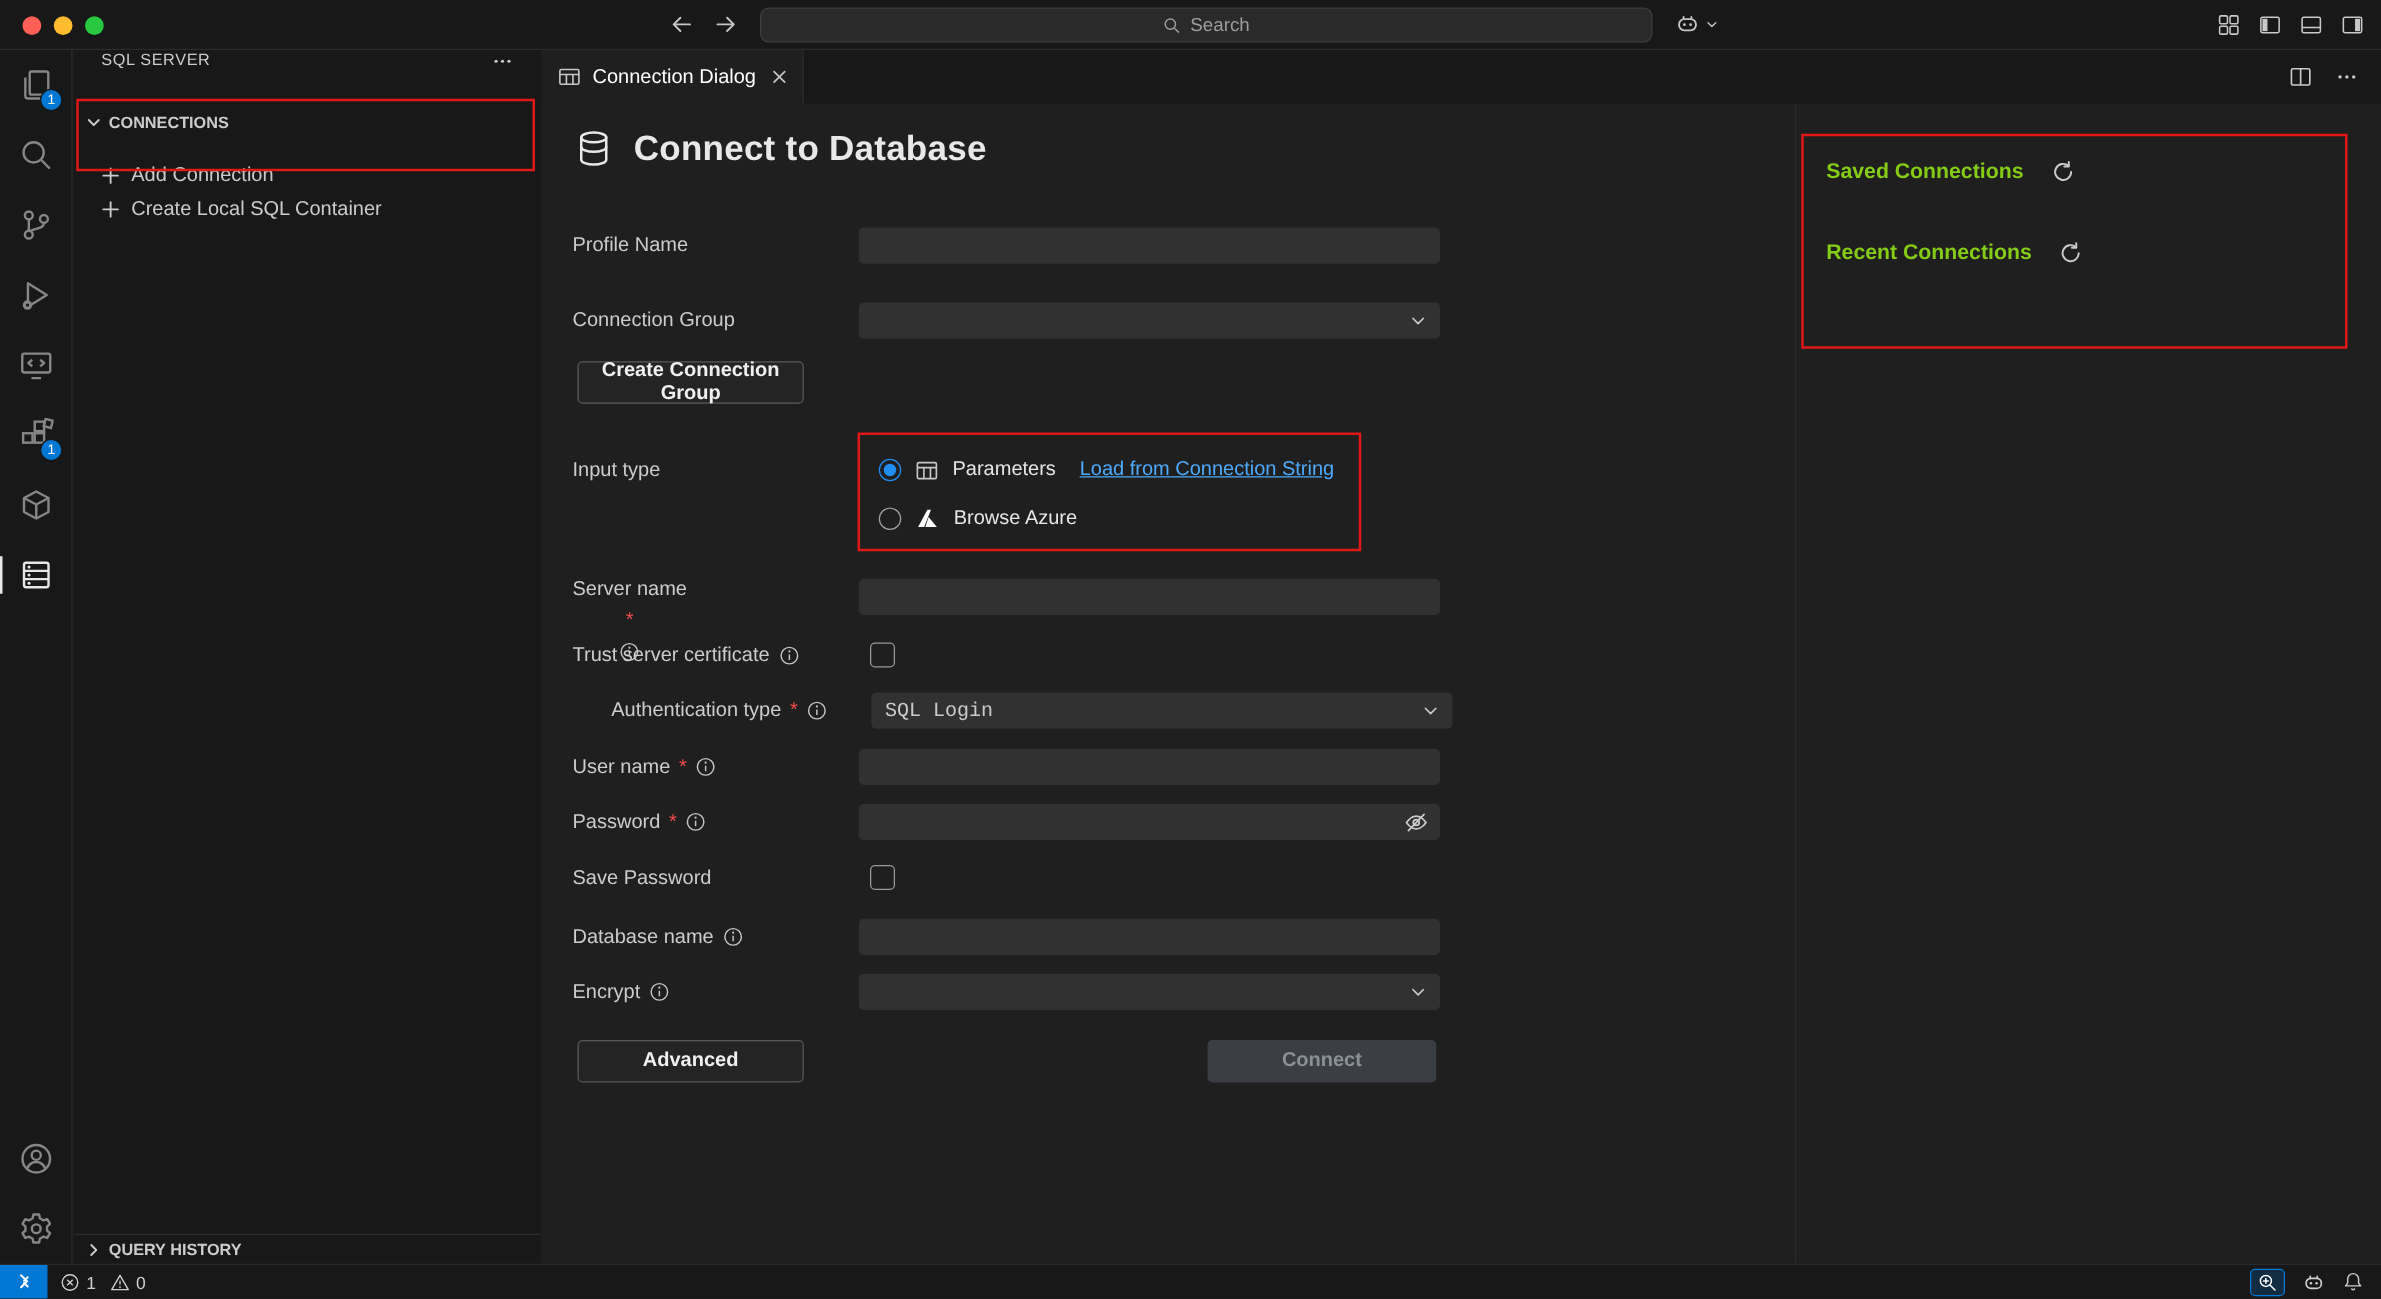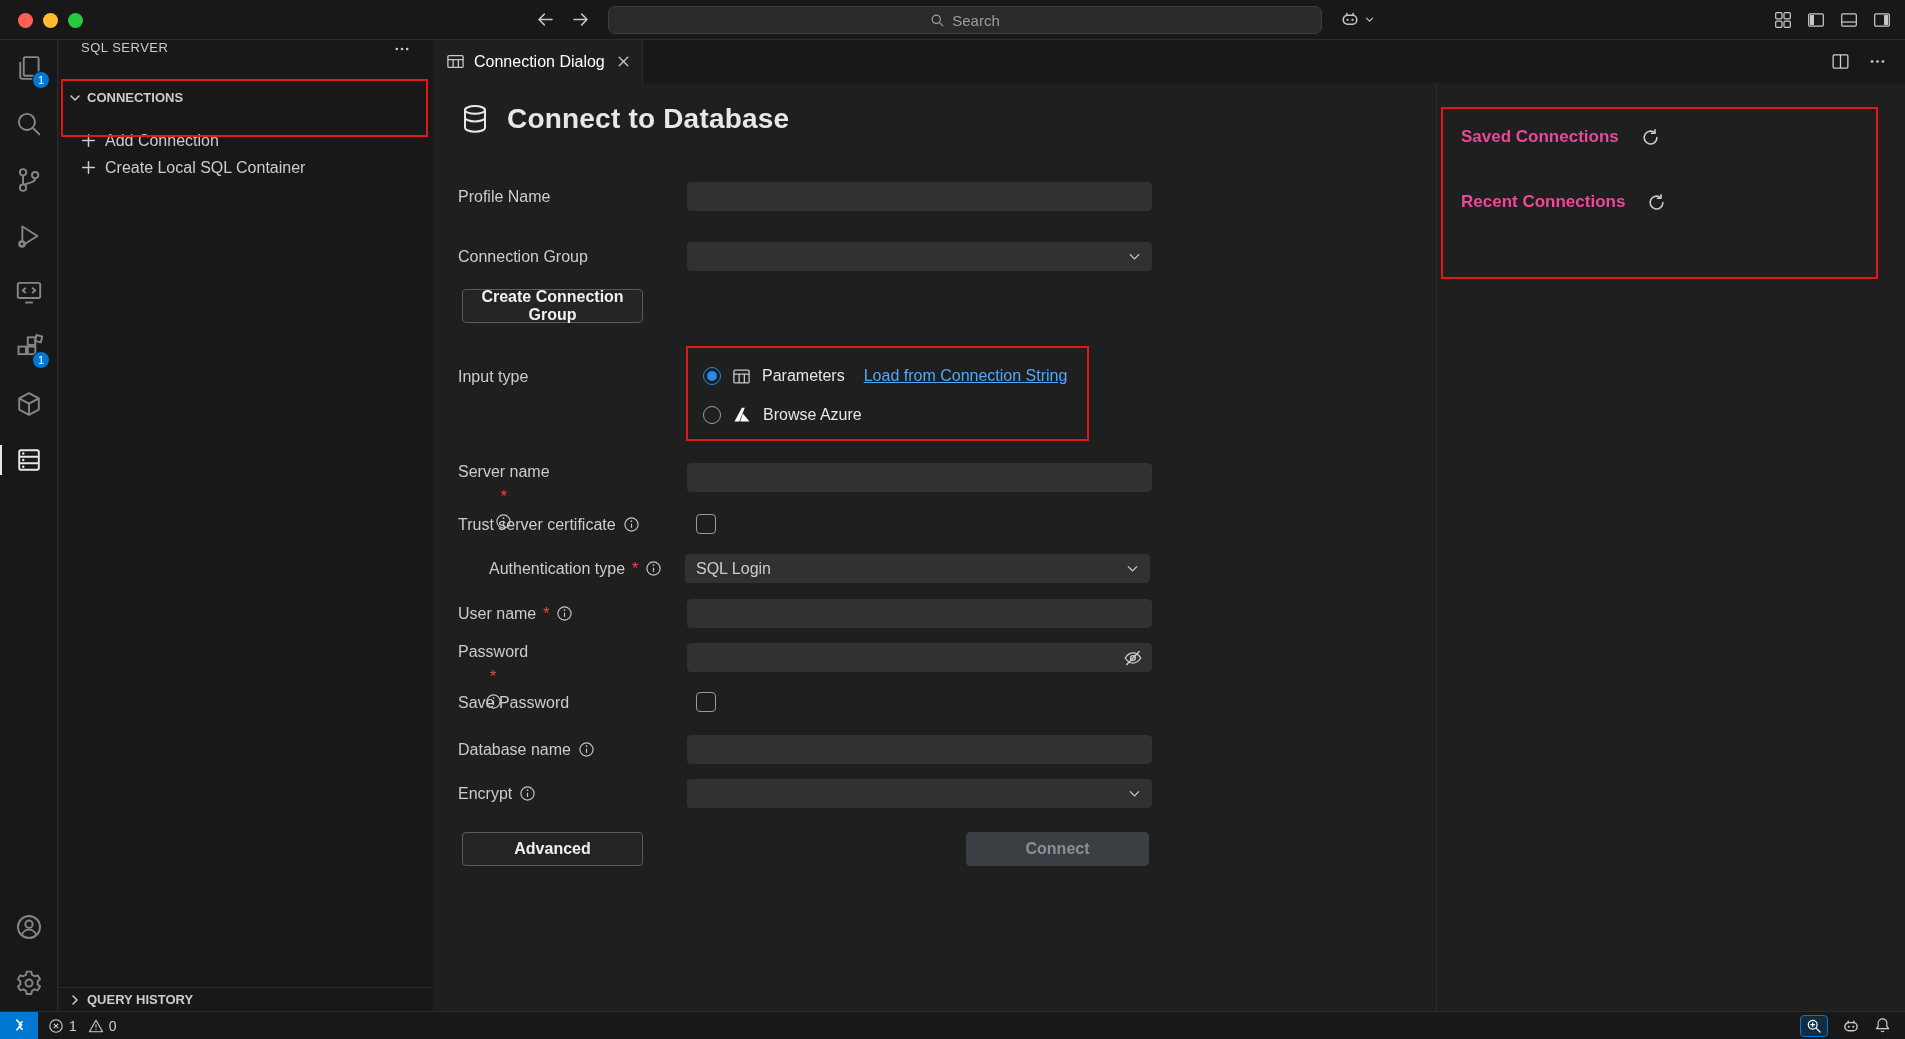--- a/index.html
+++ b/index.html
@@ -54,21 +54,21 @@
   .cb{position:absolute;width:20px;height:20px;border:1px solid #9a9a9a;border-radius:4px;background:transparent;cursor:pointer;}
   .btn-secondary{position:absolute;height:34px;background:#242425;border:1px solid #5a5a5a;border-radius:4px;color:#f0f0f0;font-size:16px;font-weight:600;display:flex;align-items:center;justify-content:center;cursor:pointer;font-family:"Liberation Sans",sans-serif;}
   .btn-disabled{position:absolute;height:34px;background:#3b3f44;border:1px solid #3b3f44;border-radius:4px;color:#8b9096;font-size:16px;font-weight:600;display:flex;align-items:center;justify-content:center;font-family:"Liberation Sans",sans-serif;}
   .radio-row{position:absolute;display:flex;align-items:center;gap:11px;font-size:16px;color:#e6e6e6;}
   .radio{width:18px;height:18px;border-radius:50%;border:1.5px solid #a0a0a0;position:relative;cursor:pointer;flex:0 0 auto;}
   .radio.sel{border:1.5px solid #1f8ef0;}
   .radio.sel::after{content:"";position:absolute;inset:3px;border-radius:50%;background:#1f8ef0;}
   .link{color:#4daafc;text-decoration:underline;cursor:pointer;}
   .eye{position:absolute;color:#cccccc;cursor:pointer;}
 
-  .rp-row{position:absolute;display:flex;align-items:center;gap:22px;color:#ec4899;}
+  .rp-row{position:absolute;display:flex;align-items:center;gap:22px;color:#84cc16;}
   .rp-title{font-size:17px;font-weight:600;}
   .rp-refresh{color:#cccccc;cursor:pointer;}
 
   
   .statusbar{position:absolute;left:0;right:0;bottom:0;height:28px;background:#181818;border-top:1px solid #2b2b2b;display:flex;align-items:center;font-size:14px;color:#cfcfcf;}
   .remote{width:38px;height:27px;background:#0078d4;color:#fff;display:flex;align-items:center;justify-content:center;cursor:pointer;}
   .sb-problems{display:flex;align-items:center;gap:5px;padding-left:10px;cursor:pointer;}
   .sb-right{margin-left:auto;display:flex;align-items:center;gap:14px;padding-right:14px;}
   .zoom-item{border:1px solid #0078d4;background:rgba(0,120,212,.22);border-radius:4px;padding:2px 5px;display:flex;cursor:pointer;color:#fff;}
 
@@ -413,21 +413,21 @@
         <span>Authentication type</span>
           <span class="req">*</span>
         <span class="info">
             <svg width="17" height="17" viewBox="0 0 16 16" fill="none" stroke="currentColor" stroke-width="1.1">
               <circle cx="8" cy="8" r="6.2"></circle>
               <line x1="8" y1="7.2" x2="8" y2="11.2"></line>
               <circle cx="8" cy="4.8" r=".8" fill="currentColor" stroke="none"></circle>
             </svg>
           </span>
       </div>
-      <div class="dd" style="left:252px;top:471px;">
+      <div class="dd" style="left:264px;top:471px;font-family:Liberation Mono, monospace;">
         <span>SQL Login</span>
         <span>
             <svg width="15" height="15" viewBox="0 0 16 16" fill="none" stroke="currentColor" stroke-width="1.4" stroke-linecap="round" stroke-linejoin="round">
               <path d="M3.5 6l4.5 4.5L12.5 6"></path>
             </svg>
           </span>
       </div>
 
       <div class="flabel" style="left:25px;top:516px;">
         <span>User name</span>
@@ -435,21 +435,21 @@
         <span class="info">
             <svg width="17" height="17" viewBox="0 0 16 16" fill="none" stroke="currentColor" stroke-width="1.1">
               <circle cx="8" cy="8" r="6.2"></circle>
               <line x1="8" y1="7.2" x2="8" y2="11.2"></line>
               <circle cx="8" cy="4.8" r=".8" fill="currentColor" stroke="none"></circle>
             </svg>
           </span>
       </div>
       <input class="ti" style="left: 254px; top: 516px;" value="">
 
-      <div class="flabel" style="left:25px;top:560px;flex-direction:column;">
+      <div class="flabel" style="left:25px;top:560px;">
         <span>Password</span>
           <span class="req">*</span>
         <span class="info">
             <svg width="17" height="17" viewBox="0 0 16 16" fill="none" stroke="currentColor" stroke-width="1.1">
               <circle cx="8" cy="8" r="6.2"></circle>
               <line x1="8" y1="7.2" x2="8" y2="11.2"></line>
               <circle cx="8" cy="4.8" r=".8" fill="currentColor" stroke="none"></circle>
             </svg>
           </span>
       </div>

